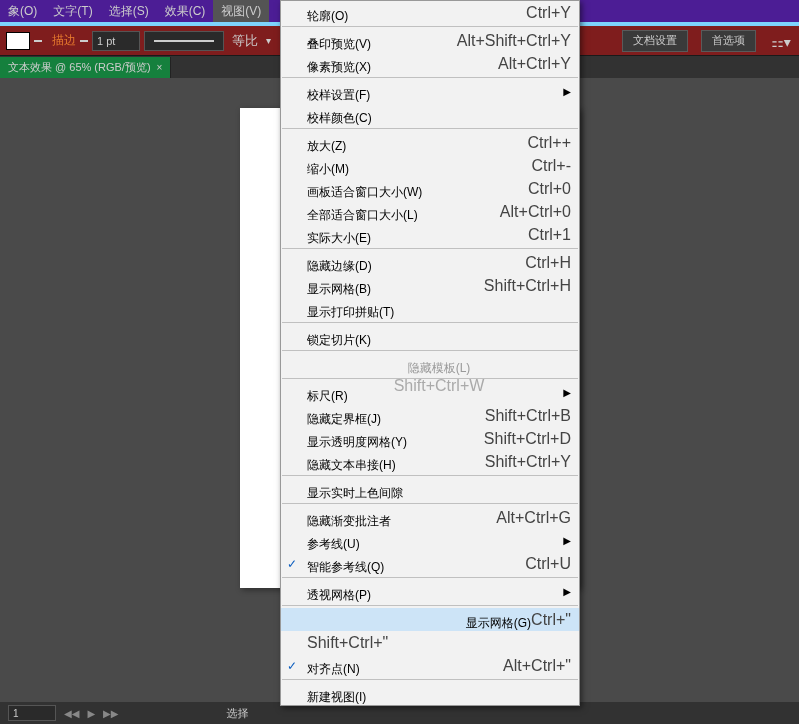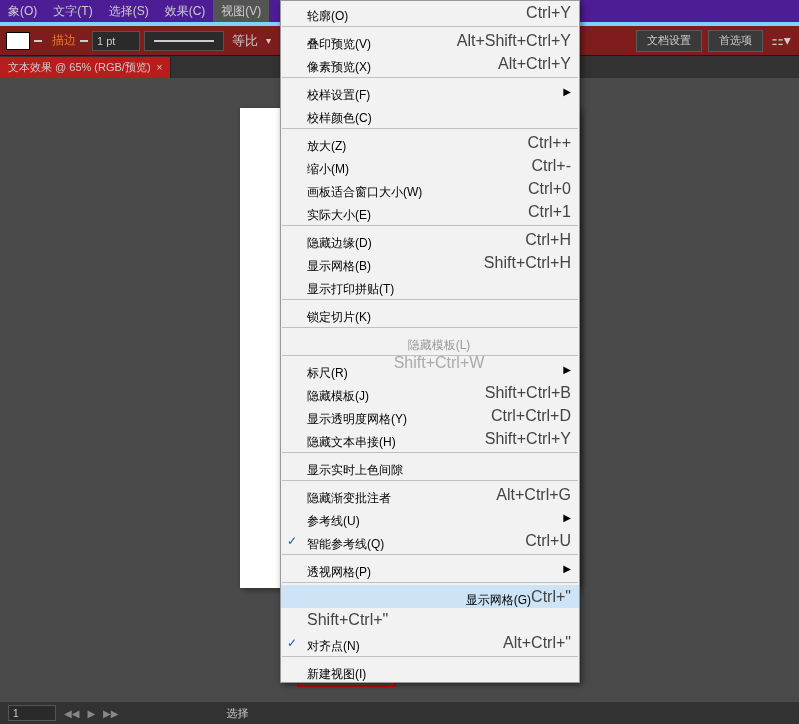--- a/index.html
+++ b/index.html
@@ -11,25 +11,25 @@
 
 .toolbar { height: 34px; background: #7f1d1d; border-top: 4px solid #7dd3fc; border-bottom: 1px solid #1a1a1a; display: flex; align-items: center; padding: 0 6px; gap: 4px; }
 .stroke-label { color: #e87b2e; font-size: 12px; margin-left: 6px; }
 .color-swatch { width: 24px; height: 18px; background: #fff; border: 1px solid #000; display: inline-block; }
 .dash { width: 8px; height: 2px; background: #ccc; }
 .stroke-input { width: 48px; height: 20px; background: #2a2a2a; border: 1px solid #555; color: #ccc; font-size: 11px; padding: 0 4px; }
 .stroke-style { width: 80px; height: 20px; background: #2a2a2a; border: 1px solid #555; display: flex; align-items: center; justify-content: center; }
 .stroke-line { width: 60px; height: 2px; background: #ccc; }
 .ratio-label { color: #ccc; font-size: 13px; margin-left: 4px; }
 .toolbar-btn { height: 22px; background: #3a3a3a; border: 1px solid #5a5a5a; color: #ccc; font-size: 11px; padding: 0 10px; cursor: default; }
-.toolbar-right { margin-left: auto; display: flex; gap: 6px; align-items: flex-start; }
+.toolbar-right { margin-left: auto; display: flex; gap: 13px; align-items: flex-end; }
 .menu-icon { width: 24px; height: 20px; display: flex; align-items: center; justify-content: center; color: #ccc; font-size: 14px; }
 
 .tabbar { height: 22px; background: #323232; display: flex; align-items: center; }
-.doc-tab { background: #b91c1c; color: #ccc; font-size: 11px; padding: 3px 8px; border-right: 1px solid #222; display: flex; align-items: center; gap: 6px; }
+.doc-tab { background: #15803d; color: #ccc; font-size: 11px; padding: 3px 8px; border-right: 1px solid #222; display: flex; align-items: center; gap: 6px; }
 .close-x { color: #ccc; font-size: 10px; cursor: pointer; }
 
 .canvas-area { position: absolute; top: 78px; left: 0; right: 0; bottom: 22px; background: #4a4a4a; }
 .artboard { position: absolute; left: 240px; top: 30px; width: 340px; height: 480px; background: #fff; box-shadow: 2px 2px 6px rgba(0,0,0,0.4); }
 
 .statusbar { position: absolute; bottom: 0; left: 0; right: 0; height: 22px; background: #323232; display: flex; align-items: center; padding: 0 8px; gap: 8px; }
 .zoom-input { width: 48px; height: 16px; background: #2a2a2a; border: 1px solid #555; color: #ccc; font-size: 10px; padding: 0 4px; }
 .nav-btn { color: #888; font-size: 10px; cursor: pointer; }
 .status-label { color: #ccc; font-size: 11px; margin-left: 100px; }
 
@@ -123,20 +123,24 @@
     </div>
     <div class="dm-item">
       <span class="dm-label">缩小(M)</span>
       <span class="dm-shortcut">Ctrl+-</span>
     </div>
     <div class="dm-item">
       <span class="dm-label">画板适合窗口大小(W)</span>
       <span class="dm-shortcut">Ctrl+0</span>
     </div>
     <div class="dm-item">
+      <span class="dm-label">全部适合窗口大小(L)</span>
+      <span class="dm-shortcut">Alt+Ctrl+0</span>
+    </div>
+    <div class="dm-item">
       <span class="dm-label">实际大小(E)</span>
       <span class="dm-shortcut">Ctrl+1</span>
     </div>
     <div class="dm-sep"></div>
     <div class="dm-item">
       <span class="dm-label">隐藏边缘(D)</span>
       <span class="dm-shortcut">Ctrl+H</span>
     </div>
     <div class="dm-item">
       <span class="dm-label">显示网格(B)</span>
@@ -153,26 +157,26 @@
     <div class="dm-item disabled">
       <span class="dm-label">隐藏模板(L)</span>
       <span class="dm-shortcut">Shift+Ctrl+W</span>
     </div>
     <div class="dm-sep"></div>
     <div class="dm-item">
       <span class="dm-label">标尺(R)</span>
       <span class="dm-arrow">▶</span>
     </div>
     <div class="dm-item">
-      <span class="dm-label">隐藏模板(J)</span>
+      <span class="dm-label">隐藏定界框(J)</span>
       <span class="dm-shortcut">Shift+Ctrl+B</span>
     </div>
     <div class="dm-item">
       <span class="dm-label">显示透明度网格(Y)</span>
-      <span class="dm-shortcut">Ctrl+Ctrl+D</span>
+      <span class="dm-shortcut">Shift+Ctrl+D</span>
     </div>
     <div class="dm-item">
       <span class="dm-label">隐藏文本串接(H)</span>
       <span class="dm-shortcut">Shift+Ctrl+Y</span>
     </div>
     <div class="dm-sep"></div>
     <div class="dm-item">
       <span class="dm-label">显示实时上色间隙</span>
     </div>
     <div class="dm-sep"></div>

